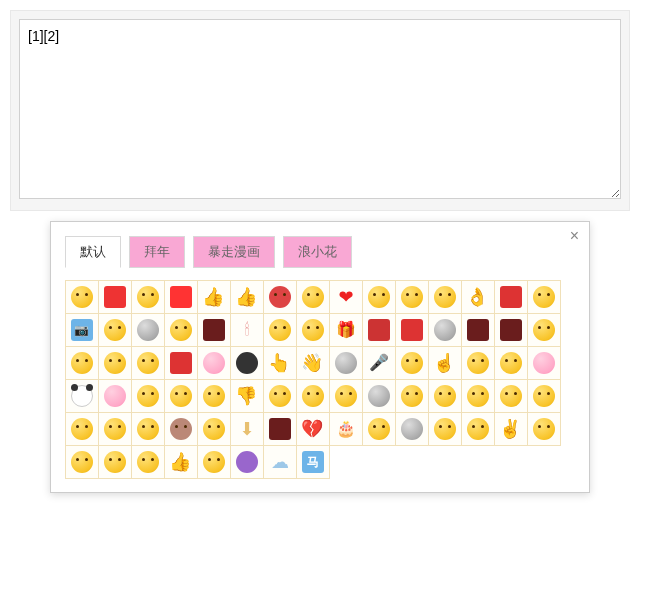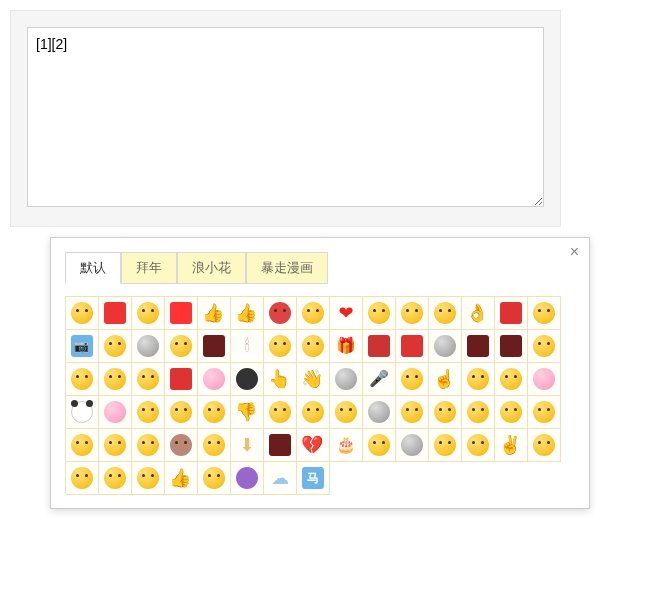--- a/index.html
+++ b/index.html
@@ -1,24 +1,24 @@
 <!DOCTYPE html>
 <html><head>
 <meta charset="utf-8">
 <style>
   *{box-sizing:border-box;margin:0;padding:0}
   body{font-family:Arial,"Microsoft YaHei",sans-serif;font-size:12px;background:#fff;padding:10px}
-  .editor-wrap{background:#f5f5f5;border:1px solid #e8e8e8;padding:16px;width:551px}
+  .editor-wrap{background:#f5f5f5;border:1px solid #e8e8e8;padding:8px;width:620px}
   .textarea{width:100%;height:180px;border:1px solid #d0d0d0;background:#fff;padding:8px;font-size:14px;font-family:Arial,sans-serif;resize:both;overflow:auto}
   .toolbar{margin-top:6px}
   .toolbar-link{color:#0a8cd2;text-decoration:none;cursor:pointer;font-size:12px}
   .picker{position:relative;width:540px;margin-left:40px;margin-top:10px;background:#fff;border:1px solid #ccc;box-shadow:0 2px 8px rgba(0,0,0,.15);padding:14px 14px 14px 14px}
   .close-x{position:absolute;right:10px;top:6px;color:#888;font-size:16px;cursor:pointer;line-height:1}
-  .tabs{display:flex;gap:0;margin-bottom:12px}
-  .tab{border:1px solid #d8d8d8;background:#fef9c3;color:#666;padding:6px 14px;cursor:pointer;font-size:13px}
+  .tabs{display:flex;gap:8px;margin-bottom:12px}
+  .tab{border:1px solid #d8d8d8;background:#f9a8d4;color:#666;padding:6px 14px;cursor:pointer;font-size:13px}
   .tab.active{background:#fff;border-bottom-color:#fff;color:#333}
   .grid{display:flex;flex-wrap:wrap;width:510px}
   .cell{width:34px;height:34px;border:1px solid #f0e0b8;margin:0;display:flex;align-items:center;justify-content:center;cursor:pointer;background:#fffef9;margin-right:-1px;margin-bottom:-1px}
   .em{width:24px;height:24px;display:flex;align-items:center;justify-content:center;font-size:18px;line-height:1}
   .face{width:22px;height:22px;border-radius:50%;background:radial-gradient(circle at 35% 30%,#ffe27a,#f8c327 70%,#e0a400);position:relative}
   .face::before,.face::after{content:"";position:absolute;width:3px;height:3px;background:#4a2a00;border-radius:50%;top:7px}
   .face::before{left:5px}
   .face::after{right:5px}
   .square{width:22px;height:22px;background:#e33;border-radius:3px}
   .heart{color:#e22;font-size:18px}
@@ -42,22 +42,22 @@
 
 <div class="editor-wrap">
   <textarea class="textarea" style="">[1][2]</textarea>
 </div>
 
 <div class="picker">
   <span class="close-x">×</span>
   <div class="tabs" id="tabs">
       <div class="tab active">默认</div>
       <div class="tab">拜年</div>
+      <div class="tab">暴走漫画</div>
       <div class="tab">浪小花</div>
-      <div class="tab">暴走漫画</div>
     </div>
   <div class="grid" id="grid">
       <div class="cell">
         <div class="em">
           <div class="face"></div>
         </div>
       </div>
       <div class="cell">
         <div class="em">
           <div class="square"></div>

